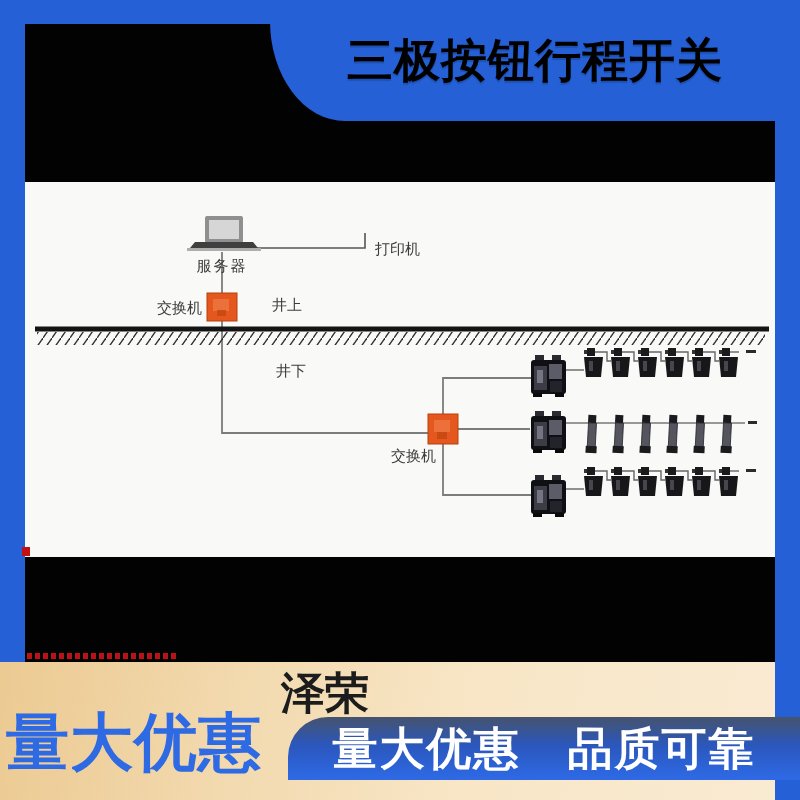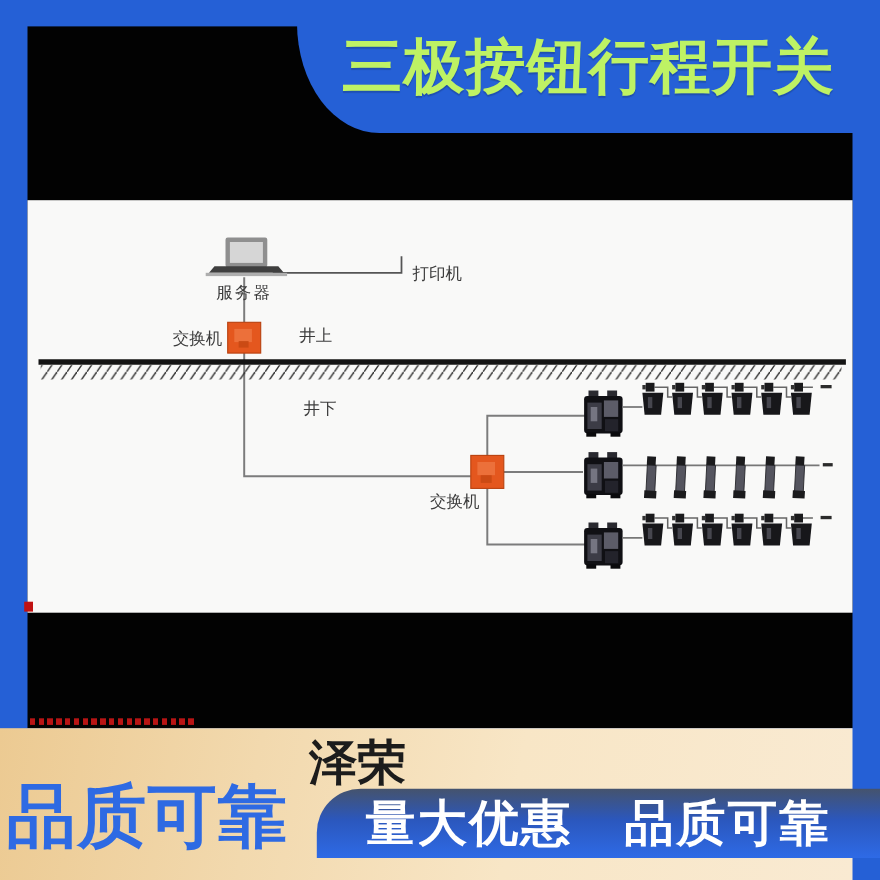--- a/index.html
+++ b/index.html
@@ -9,21 +9,21 @@
   }
   .photo-black{position:absolute;left:25px;top:24px;width:750px;height:638px;background:#020202}
   .diagram-white{position:absolute;left:25px;top:182px;width:750px;height:375px;background:#f9f9f8}
   .diagram-svg{position:absolute;left:25px;top:182px}
   .banner{
     position:absolute;left:270px;top:0;width:530px;height:121px;
     background:#2560d6;border-bottom-left-radius:75px 100px;
     display:flex;align-items:center;justify-content:center;
   }
   .banner-title{
-    font-size:55px;font-weight:bold;color:#bef264;letter-spacing:1px;
+    font-size:46px;font-weight:bold;color:#000000;letter-spacing:1px;
     text-shadow:0 2px 1px rgba(0,0,0,0.18);white-space:nowrap;
   }
   .cream-band{
     position:absolute;left:0;top:662px;width:775px;height:138px;
     background:linear-gradient(100deg,#ecca92 0%,#f2d9ae 30%,#f8e6c6 60%,#f9ead2 100%);
   }
   .brand-text{position:absolute;left:281px;top:664px;font-size:44px;font-weight:600;color:#1c1c1c}
   .customize-text{
     position:absolute;left:6px;top:700px;font-size:63px;font-weight:bold;
     color:#2e6ae3;letter-spacing:1px;white-space:nowrap;
@@ -217,17 +217,17 @@
 
 <div class="banner">
   <span class="banner-title">三极按钮行程开关</span>
 </div>
 
 <div class="watermark"></div>
 <div class="reddot"></div>
 
 <div class="cream-band"></div>
 <div class="brand-text">泽荣</div>
-<div class="customize-text">品质可靠</div>
+<div class="customize-text">量大优惠</div>
 
 <div class="promo-panel">
   <span class="promo-text">量大优惠　品质可靠</span>
 </div>
 
 </body></html>

